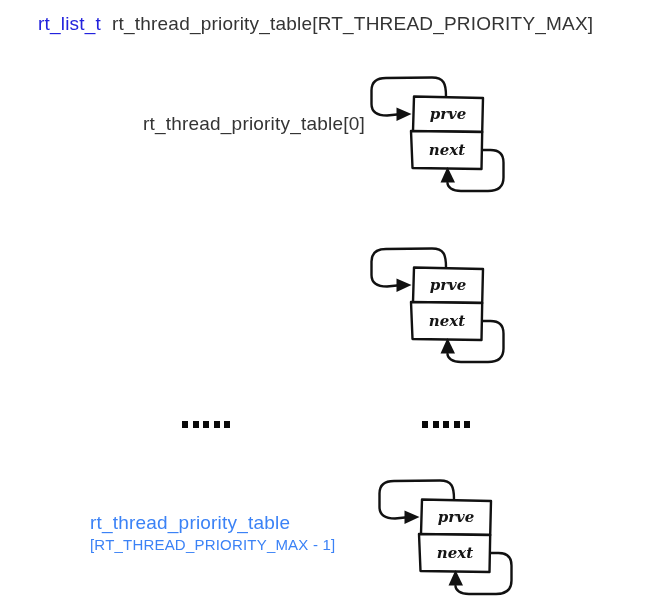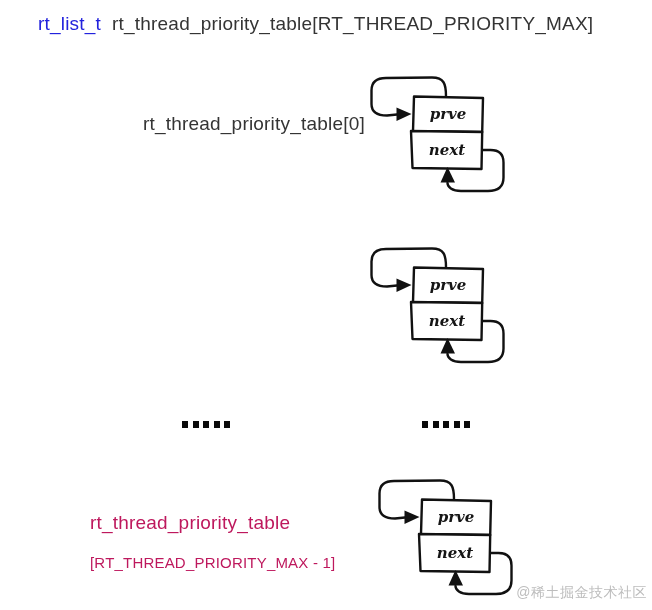--- a/index.html
+++ b/index.html
@@ -38,25 +38,25 @@
     letter-spacing: 0.2px;
     white-space: nowrap;
     margin-left: 48px;
   }
   .row-label.r1 { left: 95px; top: 111px; }
   .row-label.r2 { left: 95px; top: 279px; }
   .row3-block {
     position: absolute;
     left: 90px;
     top: 511px;
-    color: #be185d;
+    color: #3b82f6;
     white-space: nowrap;
   }
   .row3-block .line1 { font-size: 19px; line-height: 24px; letter-spacing: 0.2px; }
-  .row3-block .line2 { font-size: 15px; line-height: 19px; margin-top: 18px; letter-spacing: 0.2px; }
+  .row3-block .line2 { font-size: 15px; line-height: 19px; margin-top: 0; letter-spacing: 0.2px; }
   .node {
     position: absolute;
     width: 170px;
     height: 135px;
   }
   .node.n1 { left: 340px; top: 68px; }
   .node.n2 { left: 340px; top: 239px; }
   .node.n3 { left: 348px; top: 471px; }
   .cell-text {
     font-family: "DejaVu Serif", serif;
@@ -160,15 +160,14 @@
         <path fill="#ffffff" d="M74,28.5 L143,30 L142.2,64 L73,63 Z"></path>
         <path fill="#ffffff" d="M71,63 L142.2,64 L141.5,101 L72.5,100 Z"></path>
       </g>
       <path d="M56.5,39.5 L71.5,46 L56.5,53 Z" fill="#111111"></path>
       <path d="M100.5,114.5 L107.5,99 L115,114.5 Z" fill="#111111"></path>
       <text class="cell-text" x="108" y="51">prve</text>
       <text class="cell-text" x="107" y="87">next</text>
     </svg>
   </div>
 
-  <div class="watermark">@稀土掘金技术社区</div>
 
 </div>
 
 </body></html>

